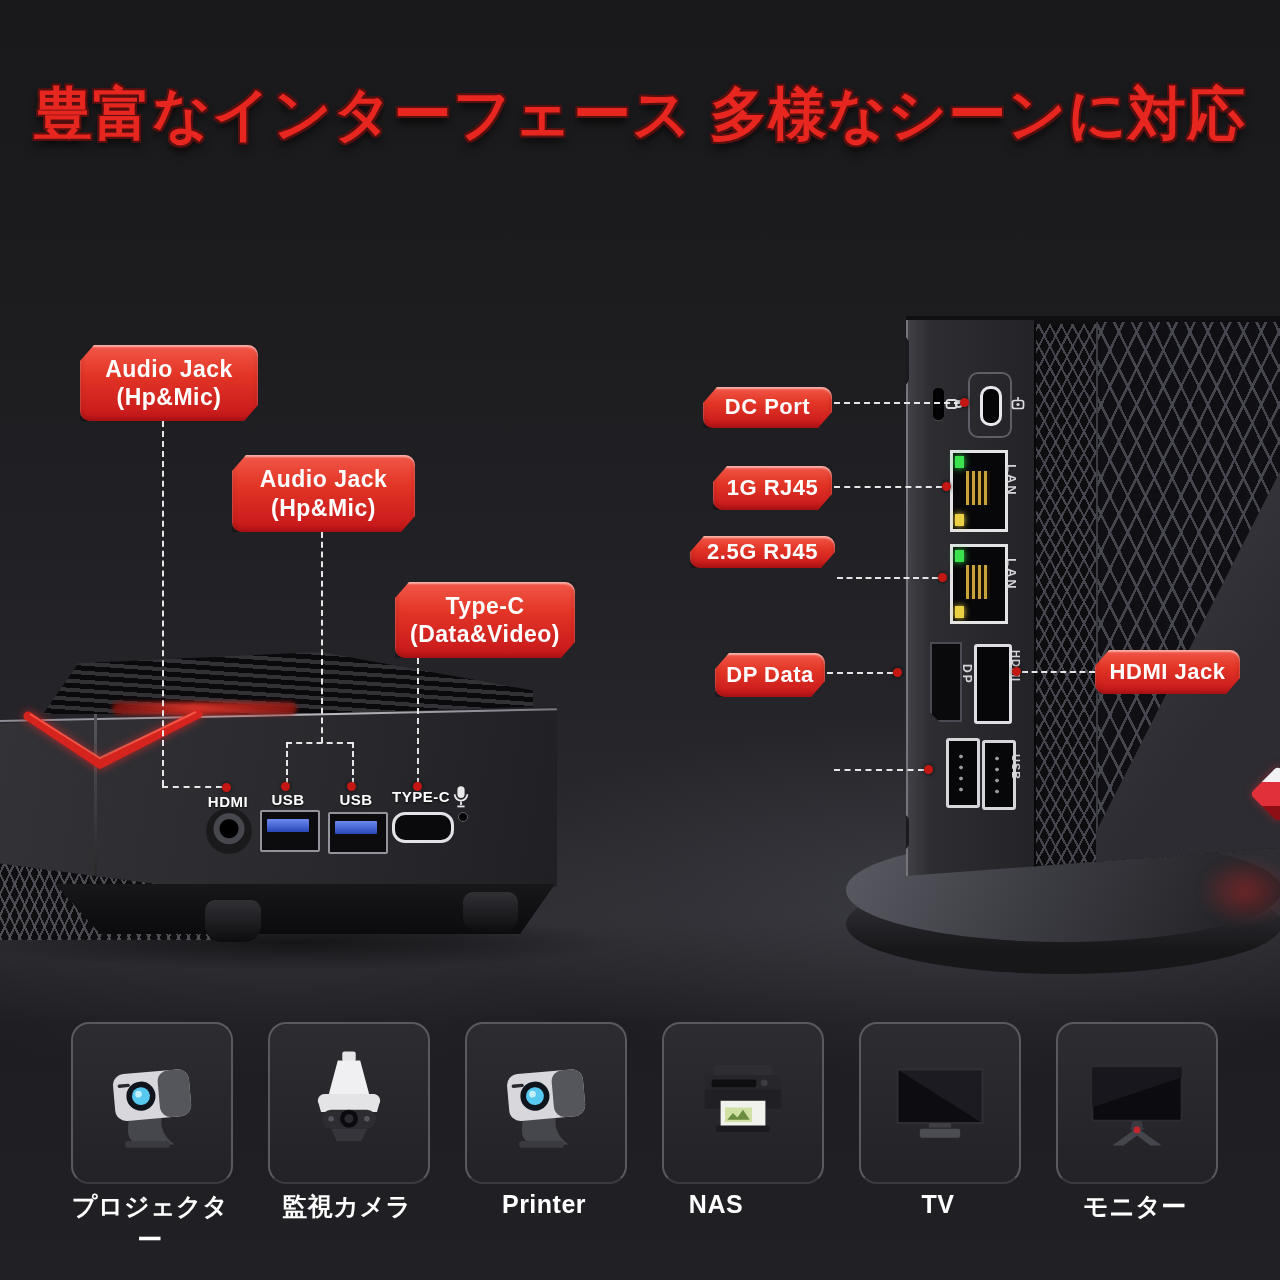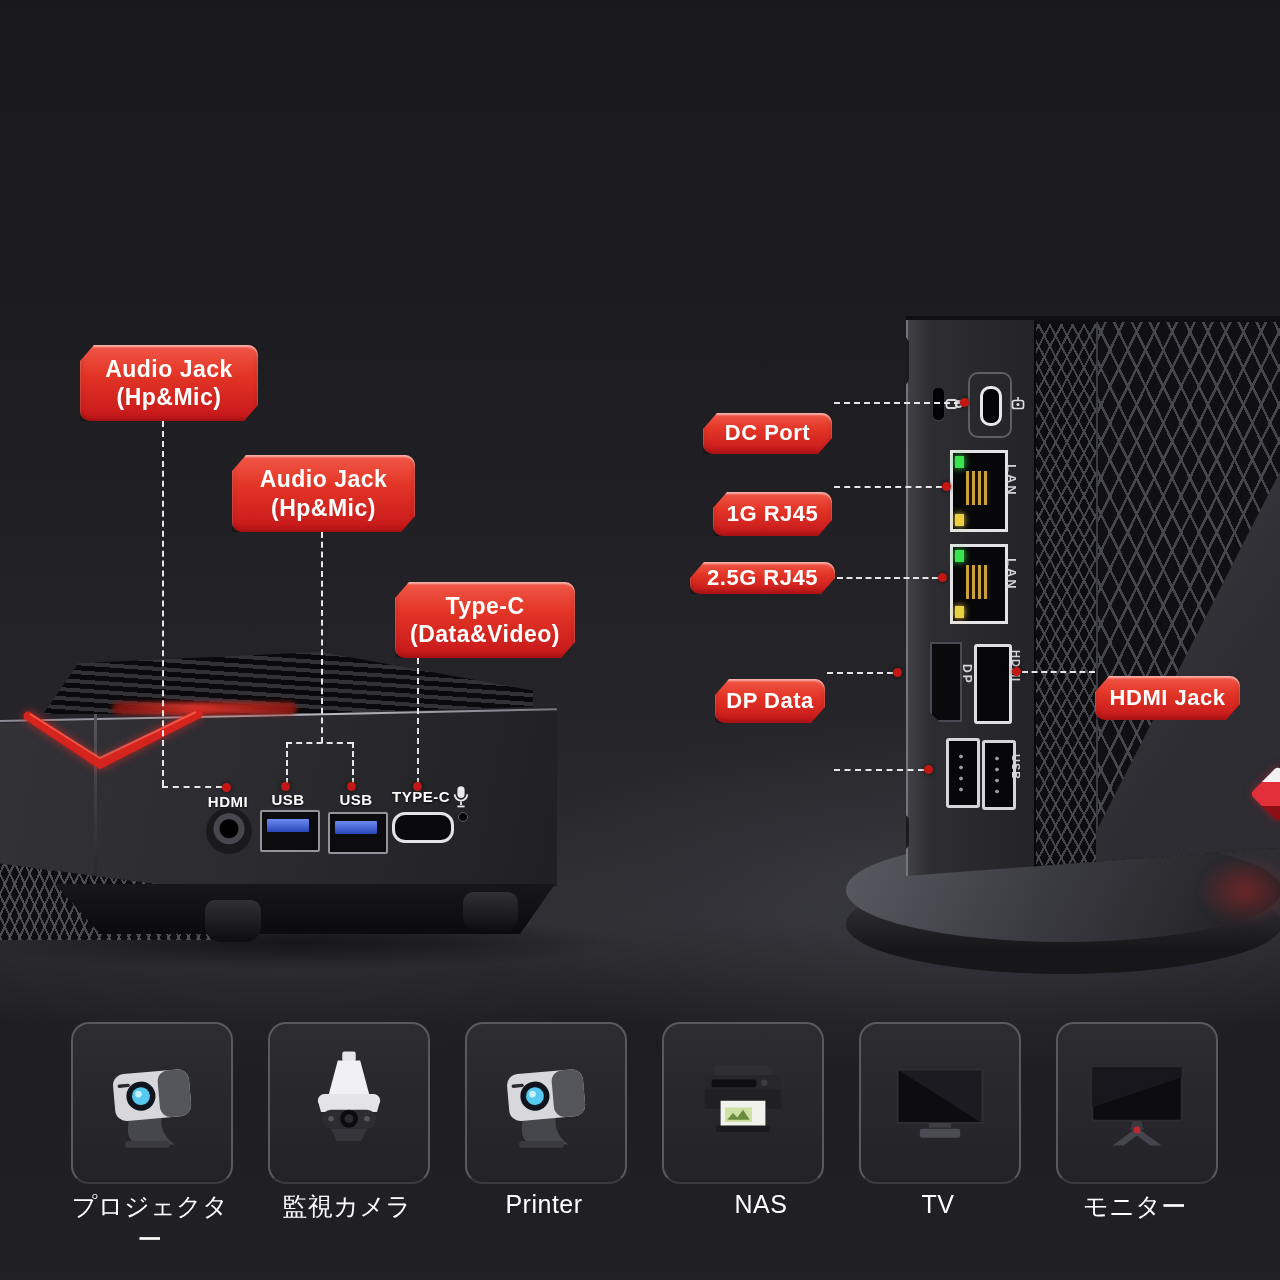--- a/index.html
+++ b/index.html
@@ -27,21 +27,21 @@
   
   .callout{
     position:absolute;display:flex;flex-direction:column;align-items:center;justify-content:center;
     background:linear-gradient(180deg,#f25848 0%,#e23526 40%,#c5161a 100%);
     border-radius:10px;color:#fff;font-weight:700;text-align:center;line-height:1.22;
     box-shadow:inset 0 2px 2px rgba(255,255,255,.55),inset 0 -3px 5px rgba(120,10,10,.45),0 4px 8px rgba(0,0,0,.55);
     clip-path:polygon(0 16px,14px 0,100% 0,100% calc(100% - 16px),calc(100% - 14px) 100%,0 100%);
     letter-spacing:.5px;
   }
   .callout.two{font-size:23px;}
-  .callout.one{font-size:22px;white-space:nowrap;margin-top:26px;}
+  .callout.one{font-size:22px;white-space:nowrap;}
   
   .dash-h{position:absolute;height:0;border-top:2px dashed #f0f0f0;opacity:.95;}
   .dash-v{position:absolute;width:0;border-left:2px dashed #f0f0f0;opacity:.95;}
   .dot{position:absolute;width:9px;height:9px;border-radius:50%;background:#c21712;box-shadow:0 0 4px rgba(0,0,0,.7);}
   
   .lpc-top{
     position:absolute;left:28px;top:652px;width:505px;height:62px;
     background:repeating-linear-gradient(184deg,#0a0a0c 0 5px,#323236 5px 9px);
     clip-path:polygon(3% 100%,10% 18%,58% 0,100% 62%,100% 100%);
   }
@@ -132,28 +132,29 @@
   .usb2{position:absolute;width:28px;height:64px;background:#070709;border:3px solid #d6d6da;border-radius:3px;}
   .usb2 .contacts{position:absolute;left:7px;top:10px;width:10px;height:42px;
     background-image:radial-gradient(#9a9aa2 1.5px,transparent 2px);background-size:10px 11px;}
   
   .card{position:absolute;top:1022px;width:158px;height:158px;border-radius:18px;
     background:linear-gradient(180deg,#2c2c31,#222227);
     border:2px solid #595960;border-bottom-color:#3a3a40;
     display:flex;align-items:center;justify-content:center;}
   .card svg{width:112px;height:112px;}
   .card-label{position:absolute;top:1190px;width:158px;text-align:center;color:#fff;
-    font-weight:400;font-size:25px;letter-spacing:.5px;}
+    font-weight:700;font-size:25px;letter-spacing:.5px;}
   .mic-icon{position:absolute;left:452px;top:785px;width:18px;height:24px;}
 </style>
 </head>
 <body>
 
 <div class="canvas">
 
+  <div class="title">豊富なインターフェース 多様なシーンに対応</div>
 
   <div class="ped-side"></div>
   <div class="ped-top"></div>
   <div class="ped-glow"></div>
 
   <div class="rpc">
     <div class="rpc-cap"></div>
     <div class="rpc-rear"></div>
     <div class="rpc-vent"></div>
     <div class="rpc-side"></div>
@@ -364,17 +365,17 @@
       <path d="M10 18 h80 v9 l-80 27 z" fill="#17171d"></path>
       <path d="M46 66 h8 l2 8 h-12 z" fill="#3a3a40"></path>
       <path d="M50 72 L28 88 h10 l12 -9 12 9 h10 z" fill="#45454d"></path>
       <circle cx="50" cy="74" r="3" fill="#c2252b"></circle>
     </svg>
   </div>
 
   <div class="card-label" style="left:71px;">プロジェクター</div>
   <div class="card-label" style="left:268px;">監視カメラ</div>
   <div class="card-label" style="left:465px;">Printer</div>
-  <div class="card-label" style="left:682px;">NAS</div>
+  <div class="card-label" style="left:637px;">NAS</div>
   <div class="card-label" style="left:859px;">TV</div>
   <div class="card-label" style="left:1056px;">モニター</div>
 
 </div>
 
 </body></html>

